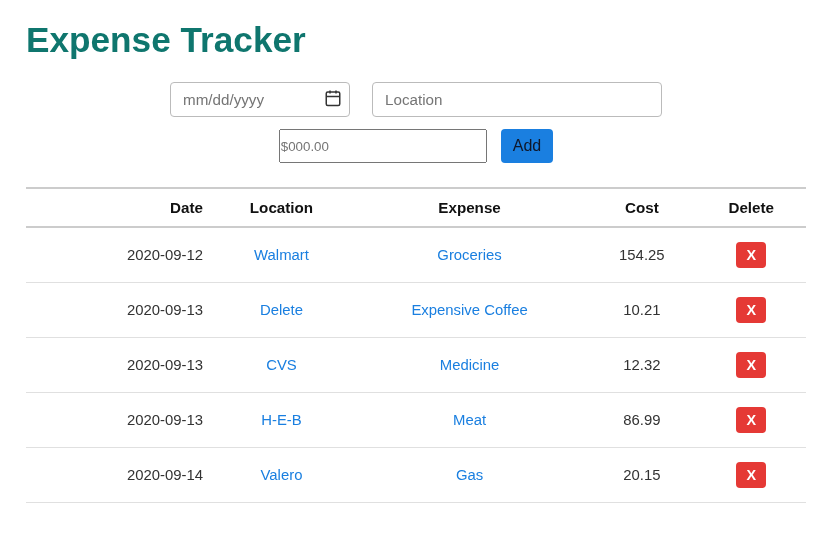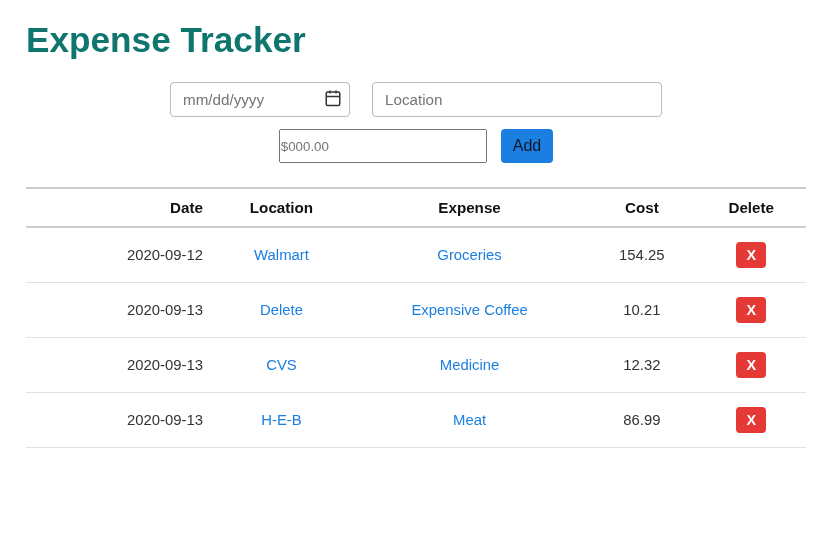--- a/index.html
+++ b/index.html
@@ -223,16 +223,25 @@
     </tr>
         <tr>
       <td>2020-09-13</td>
       <td class="location-cell">H-E-B</td>
       <td class="expense-cell">Meat</td>
       <td class="cost-cell">86.99</td>
       <td>
         <button class="delete-btn">X</button>
       </td>
     </tr>
+        <tr>
+      <td>2020-09-14</td>
+      <td class="location-cell">Valero</td>
+      <td class="expense-cell">Gas</td>
+      <td class="cost-cell">20.15</td>
+      <td>
+        <button class="delete-btn">X</button>
+      </td>
+    </tr>
       </tbody>
   </table>
 
 </div>
 
 </body></html>

